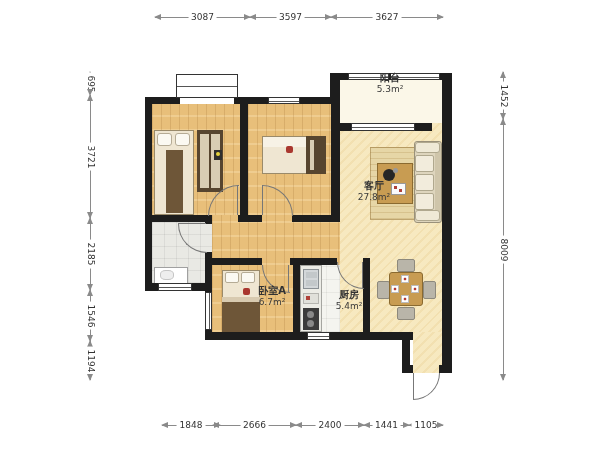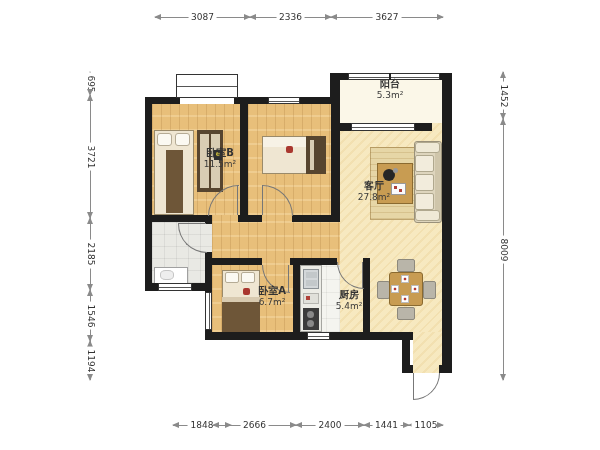--- a/index.html
+++ b/index.html
@@ -173,52 +173,48 @@
   <div class="leaf" style="left:262px;top:185px;width:1px;height:30px;"></div>
   <div class="arc" style="left:178px;top:224px;width:28px;height:28px;border-left:1px solid #777;border-bottom:1px solid #777;border-bottom-left-radius:100%;"></div>
   <div class="leaf" style="left:178px;top:223px;width:28px;height:1px;"></div>
   <div class="arc" style="left:262px;top:265px;width:27px;height:27px;border-left:1px solid #777;border-bottom:1px solid #777;border-bottom-left-radius:100%;"></div>
   <div class="leaf" style="left:288px;top:265px;width:1px;height:27px;"></div>
   <div class="arc" style="left:337px;top:262px;width:26px;height:26px;border-left:1px solid #777;border-bottom:1px solid #777;border-bottom-left-radius:100%;"></div>
   <div class="leaf" style="left:362px;top:262px;width:1px;height:26px;"></div>
   <div class="arc" style="left:413px;top:373px;width:26px;height:26px;border-right:1px solid #777;border-bottom:1px solid #777;border-bottom-right-radius:100%;"></div>
   <div class="leaf" style="left:413px;top:373px;width:1px;height:26px;"></div>
 
-  <div class="rlabel" style="left:365px;top:78px;width:50px;">
+  <div class="rlabel" style="left:365px;top:72px;width:50px;">
     <div class="rname">阳台</div>
     <div class="rarea">5.3m²</div>
-  </div>
-  <div class="rlabel" style="left:195px;top:147px;width:50px;">
-    <div class="rname">卧室B</div>
-    <div class="rarea">11.5m²</div>
   </div>
   <div class="rlabel" style="left:352px;top:180px;width:44px;">
     <div class="rname">客厅</div>
     <div class="rarea">27.8m²</div>
   </div>
   <div class="rlabel" style="left:248px;top:285px;width:48px;">
     <div class="rname">卧室A</div>
     <div class="rarea">6.7m²</div>
   </div>
   <div class="rlabel" style="left:325px;top:289px;width:48px;">
     <div class="rname">厨房</div>
     <div class="rarea">5.4m²</div>
   </div>
 
   <div class="dim-h" style="left:155px;top:17px;width:95px;">
       <span class="lbl">3087</span>
     </div>
   <div class="dim-h" style="left:250px;top:17px;width:81px;">
-      <span class="lbl">2336</span>
+      <span class="lbl">3597</span>
     </div>
   <div class="dim-h" style="left:331px;top:17px;width:112px;">
       <span class="lbl">3627</span>
     </div>
 
-  <div class="dim-h" style="left:173px;top:425px;width:58px;text-decoration:underline;">
+  <div class="dim-h" style="left:162px;top:425px;width:58px;text-decoration:underline;">
       <span class="lbl">1848</span>
     </div>
   <div class="dim-h" style="left:213px;top:425px;width:83px;text-align:center;">
       <span class="lbl">2666</span>
     </div>
   <div class="dim-h" style="left:296px;top:425px;width:68px;">
       <span class="lbl">2400</span>
     </div>
   <div class="dim-h" style="left:364px;top:425px;width:45px;">
       <span class="lbl">1441</span>

